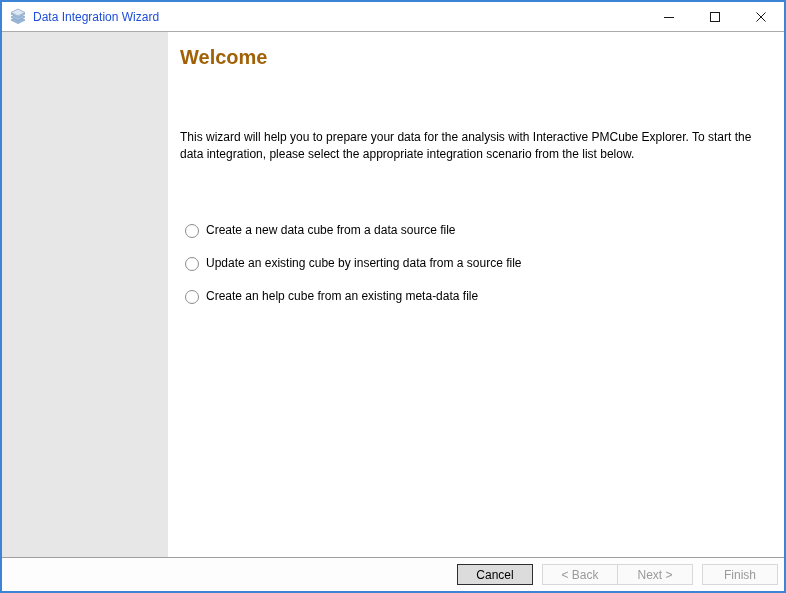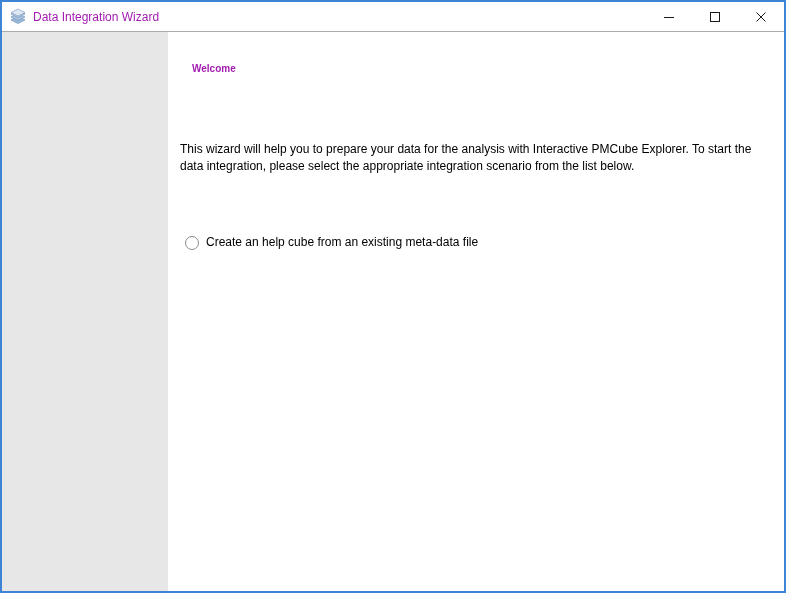--- a/index.html
+++ b/index.html
@@ -32,21 +32,21 @@
   .app-icon {
     width: 18px;
     height: 18px;
     display: inline-flex;
     align-items: center;
     justify-content: center;
     margin-right: 6px;
   }
   .title-text {
     font-size: 12px;
-    color: #a21caf;
+    color: #1d4ed8;
     white-space: nowrap;
   }
   .caption-buttons {
     margin-left: auto;
     display: flex;
     height: 100%;
   }
   .cap-btn {
     width: 46px;
     height: 100%;
@@ -64,24 +64,24 @@
   .sidebar {
     flex: 0 0 166px;
     background: #e7e7e7;
   }
   .content {
     flex: 1 1 auto;
     background: #ffffff;
     padding: 16px 0 0 12px;
   }
   .heading {
-    font-size: 10px;
+    font-size: 20px;
     font-weight: bold;
-    color: #a21caf;
-    margin: 12px;
+    color: #a16207;
+    margin: 0;
     line-height: 18px;
   }
   .desc {
     margin: 63px 0 0 0;
     font-size: 12px;
     color: #000000;
     line-height: 17px;
   }
   .desc span { white-space: nowrap; }
   .options {
@@ -181,20 +181,34 @@
     <div class="sidebar"></div>
     <div class="content">
       <h1 class="heading">Welcome</h1>
       <p class="desc">
         <span>This wizard will help you to prepare your data for the analysis with Interactive PMCube Explorer. To start the</span><br>
         <span>data integration, please select the appropriate integration scenario from the list below.</span>
       </p>
       <div class="options">
         <div class="option">
           <span class="radio"></span>
+          <span class="option-label">Create a new data cube from a data source file</span>
+        </div>
+        <div class="option">
+          <span class="radio"></span>
+          <span class="option-label">Update an existing cube by inserting data from a source file</span>
+        </div>
+        <div class="option">
+          <span class="radio"></span>
           <span class="option-label">Create an help cube from an existing meta-data file</span>
         </div>
       </div>
     </div>
   </div>
 
+  <div class="footer">
+    <button class="btn btn-cancel">Cancel</button>
+    <button class="btn btn-disabled btn-back" disabled="">&lt; Back</button>
+    <button class="btn btn-disabled btn-next" disabled="">Next &gt;</button>
+    <button class="btn btn-disabled btn-finish" disabled="">Finish</button>
+  </div>
 
 </div>
 
 </body></html>

